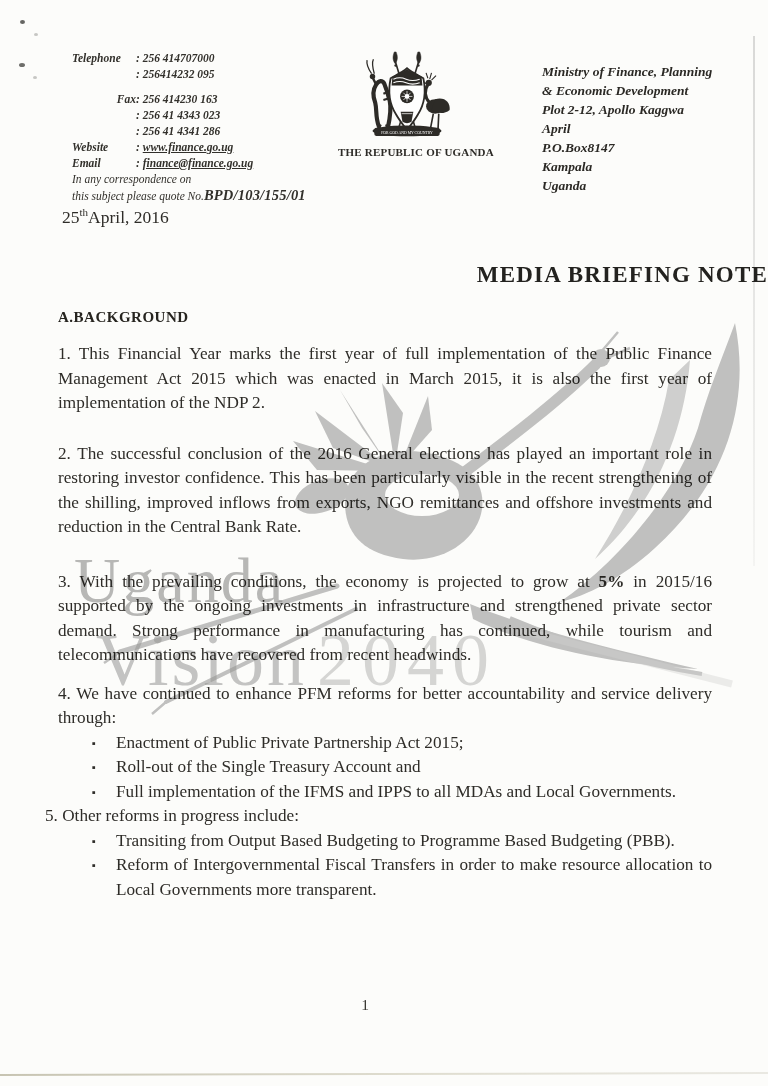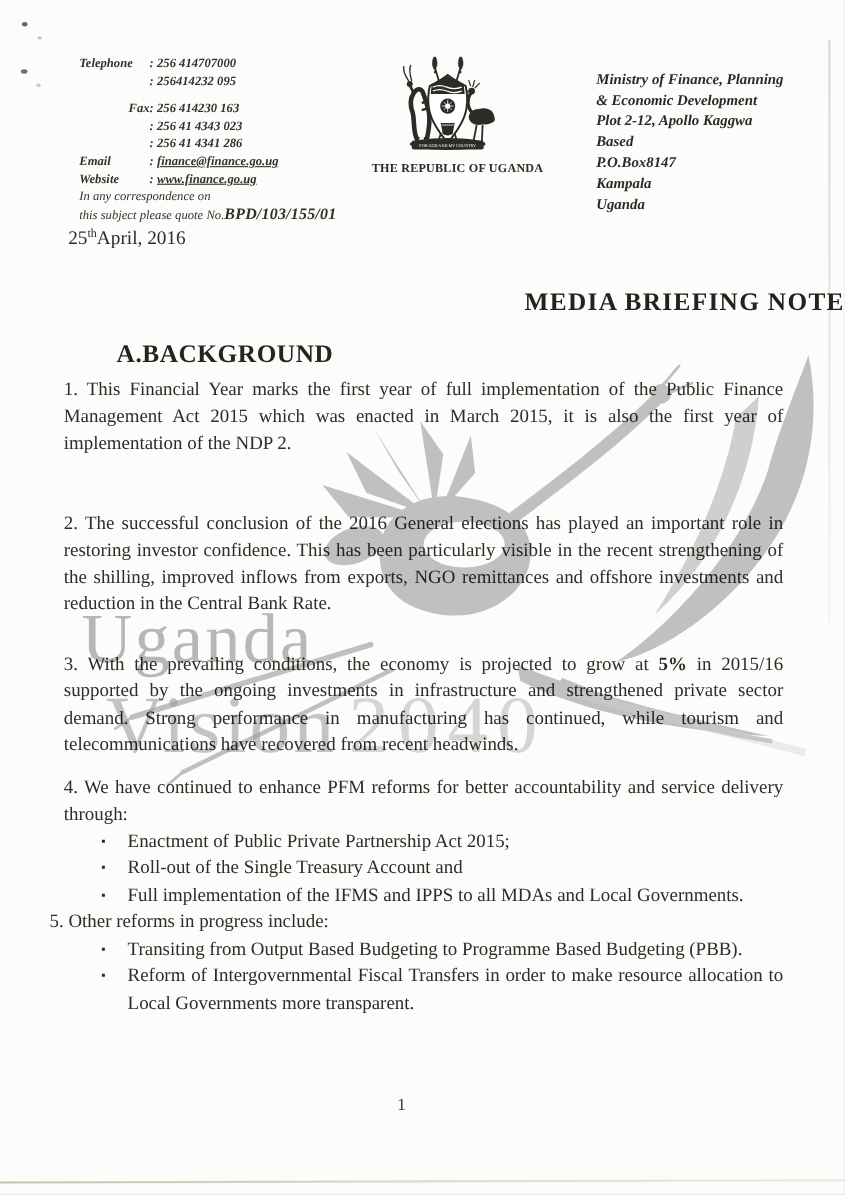--- a/index.html
+++ b/index.html
@@ -68,28 +68,28 @@
 
   
   .date-line{position:absolute;left:62px;top:206px;font-size:17.5px;}
   .date-line sup{font-size:11px;}
   .doc-title{
     position:absolute;left:0;top:262px;width:768px;text-align:right;
     font-size:23px;font-weight:bold;letter-spacing:1.2px;color:#23221f;
   }
   .section-heading{
     position:absolute;left:58px;top:309px;
-    font-size:23px;font-weight:bold;letter-spacing:.5px;color:#26241f;margin-left:48px;
+    font-size:15px;font-weight:bold;letter-spacing:.5px;color:#26241f;
   }
   .content{
     position:absolute;left:58px;top:342px;width:654px;
     font-size:17.2px;line-height:24.5px;
   }
   .para{text-align:justify;margin:0;}
-  .mb1{margin-bottom:48px;}
+  .mb1{margin-bottom:26px;}
   .mb2{margin-bottom:30px;}
   .mb3{margin-bottom:14px;}
   .mb4{margin-bottom:6px;}
   .outdent{margin-left:-13px;}
   .blist{list-style:none;margin:0;padding:0 0 0 34px;}
   .blist li{position:relative;padding-left:24px;text-align:justify;}
   .bullet{position:absolute;left:0;top:0;font-size:11px;line-height:24.5px;}
   b,.bold{font-weight:bold;}
 
   .page-number{
@@ -124,26 +124,26 @@
     </div>
     <div class="c-row">
       <span class="c-label"></span>
       <span class="c-value">: 256 41 4343 023</span>
     </div>
     <div class="c-row">
       <span class="c-label"></span>
       <span class="c-value">: 256 41 4341 286</span>
     </div>
     <div class="c-row">
+      <span class="c-label">Website</span>
+      <span class="c-value"><span>: </span><span class="c-link">www.finance.go.ug</span></span>
+    </div>
+    <div class="c-row">
       <span class="c-label">Email</span>
       <span class="c-value"><span>: </span><span class="c-link">finance@finance.go.ug</span></span>
-    </div>
-    <div class="c-row">
-      <span class="c-label">Website</span>
-      <span class="c-value"><span>: </span><span class="c-link">www.finance.go.ug</span></span>
     </div>
     <div class="c-note">In any correspondence on</div>
     <div class="c-note"><span>this subject please quote No.</span><span class="c-ref">BPD/103/155/01</span></div>
   </div>
 
   <div class="emblem-block">
     <svg viewBox="0 0 130 100" width="118" height="91">
       <g fill="#2d2b27" stroke="#2d2b27">
 
         <path d="M52,12 L76,92" fill="none" stroke-width="1.8"></path>
@@ -188,21 +188,21 @@
         <text x="65" y="92" text-anchor="middle" font-size="4.2" fill="#ffffff" stroke="none" font-family="Liberation Serif, serif">FOR GOD AND MY COUNTRY</text>
       </g>
     </svg>
     <div class="emblem-caption">THE REPUBLIC OF UGANDA</div>
   </div>
 
   <div class="address-block">
     <div>Ministry of Finance, Planning</div>
     <div>&amp; Economic Development</div>
     <div>Plot 2-12, Apollo Kaggwa</div>
-    <div>Based</div>
+    <div>April</div>
     <div>P.O.Box8147</div>
     <div>Kampala</div>
     <div>Uganda</div>
   </div>
 
   <div class="date-line">
     <span>25</span><sup>th</sup><span>April, 2016</span>
   </div>
 
   <div class="doc-title">MEDIA BRIEFING NOTE</div>

